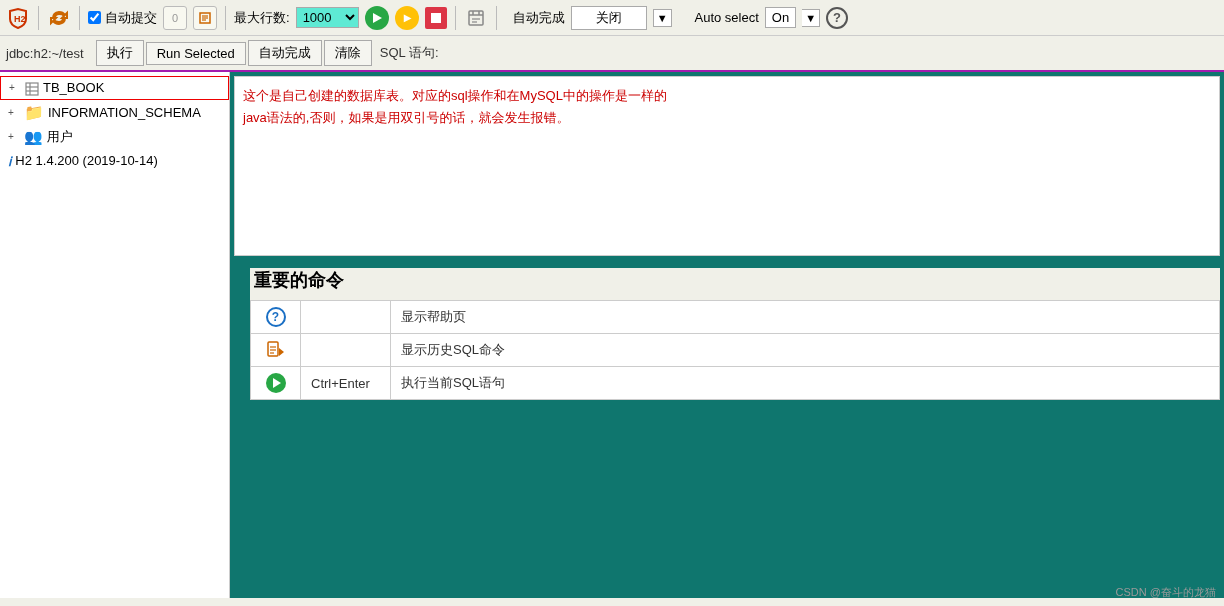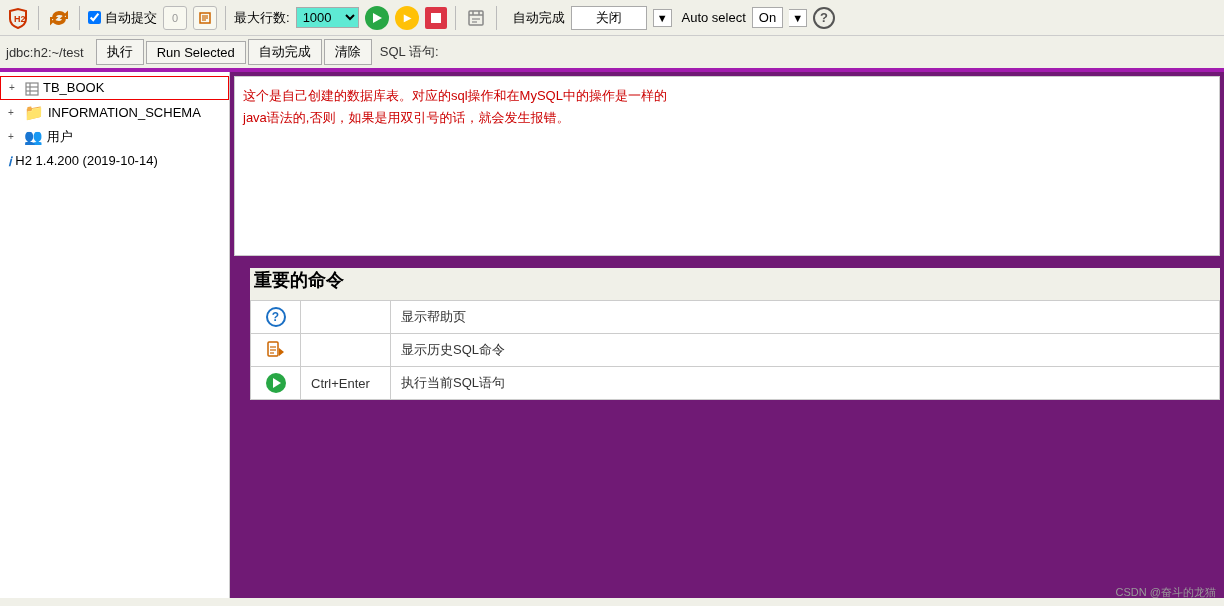--- a/index.html
+++ b/index.html
@@ -92,21 +92,21 @@
     }
     .close-btn {
       font-size: 13px;
       padding: 2px 24px;
       border: 1px solid #aaa;
       background: white;
       cursor: pointer;
     }
     .auto-select-label {
       font-size: 13px;
-      margin-left: 4px;
+      margin-left: 17px;
     }
     .on-select {
       font-size: 13px;
       padding: 2px 4px;
       border: 1px solid #aaa;
       background: white;
       cursor: pointer;
     }
     .help-circle {
       width: 22px;
@@ -120,21 +120,21 @@
       font-size: 13px;
       cursor: pointer;
       color: #555;
     }
 
     
     #second-bar {
       display: flex;
       align-items: center;
       background: #f0f0e8;
-      border-bottom: 4px solid #a21caf;
+      border-bottom: 2px solid #a21caf;
       padding: 4px 6px;
       gap: 0;
       height: 36px;
     }
     .connection-label {
       font-size: 13px;
       margin-right: 12px;
       color: #333;
     }
     .action-btn {
@@ -188,21 +188,21 @@
       color: #1a6fc4;
       font-style: italic;
       font-weight: bold;
     }
 
     
     #content {
       flex: 1;
       display: flex;
       flex-direction: column;
-      background: #701a75;
+      background: #0f766e;
       overflow-y: auto;
     }
 
     
     #sql-editor {
       background: white;
       border: 1px solid #ccc;
       margin: 4px;
       padding: 8px;
       min-height: 180px;

